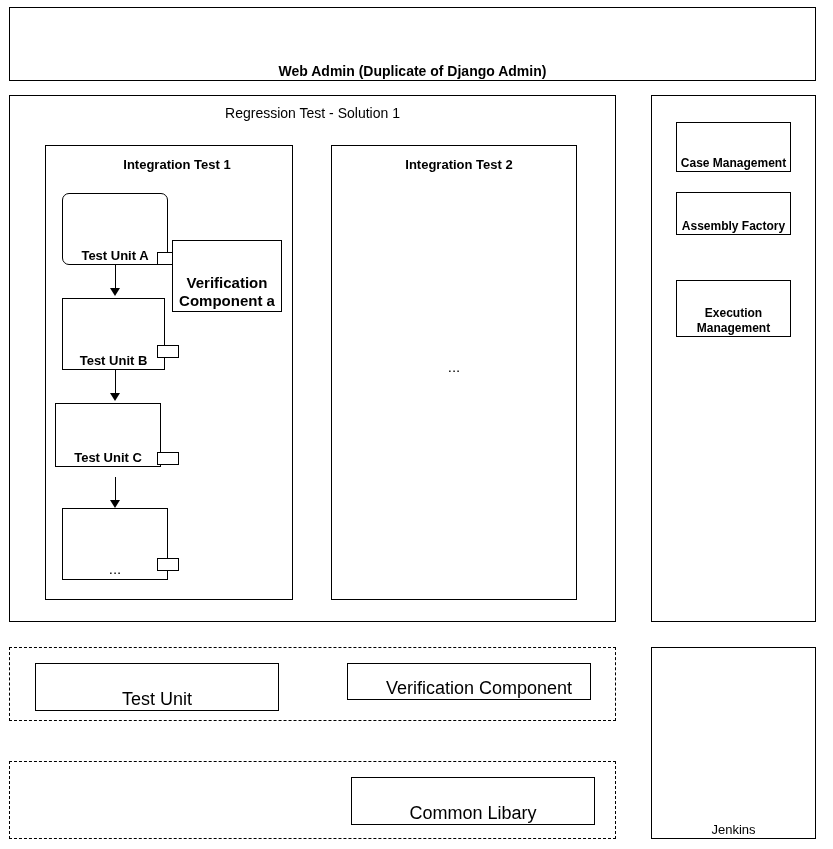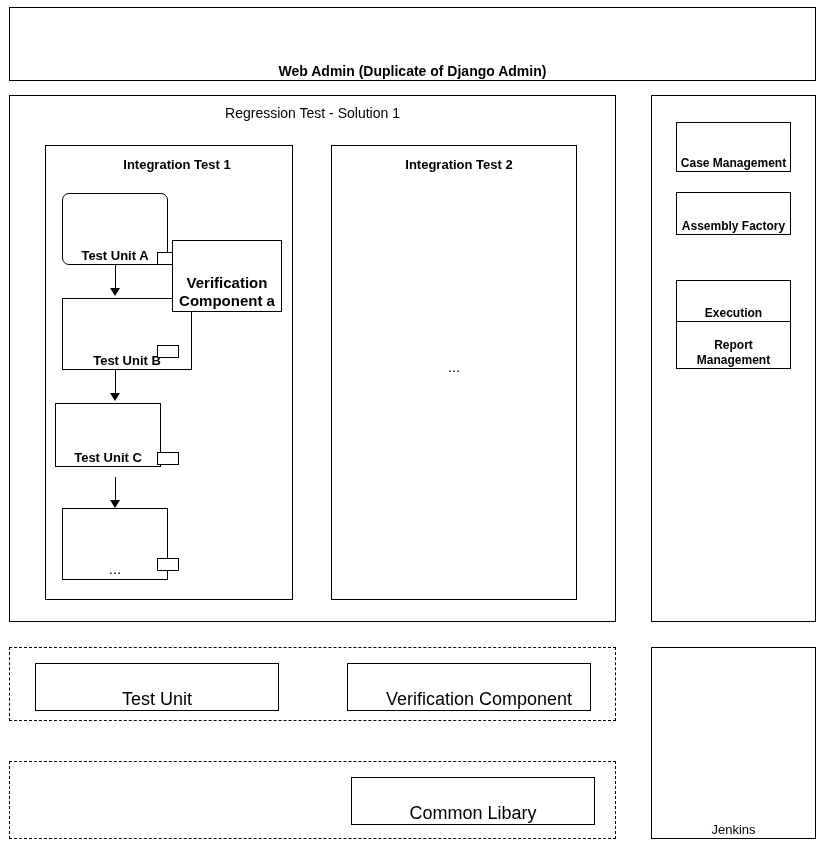--- a/index.html
+++ b/index.html
@@ -93,21 +93,21 @@
   <div class="label-top t-integration" style="left:45px; top:157px; width:248px;margin-left:8px;">Integration Test 1</div>
 
   <div class="box center-text t-unit" style="left:62px; top:193px; width:106px; height:72px;border-radius:7px;">
     <span>Test Unit A</span>
   </div>
   <div class="tab" style="left:157px; top:252px;"></div>
 
   <div class="arrow-line" style="left:115px; top:265px; height:25px;"></div>
   <div class="arrow-head" style="left:110px; top:288px;"></div>
 
-  <div class="box center-text t-unit" style="left:62px; top:298px; width:130px; height:72px;">
+  <div class="box center-text t-unit" style="left:62px; top:298px; width:103px; height:72px;">
     <span>Test Unit B</span>
   </div>
   <div class="tab" style="left:157px; top:345px;"></div>
 
   <div class="arrow-line" style="left:115px; top:370px; height:25px;"></div>
   <div class="arrow-head" style="left:110px; top:393px;"></div>
 
   <div class="box center-text t-unit" style="left:55px; top:403px; width:106px; height:64px;">
     <span>Test Unit C</span>
   </div>
@@ -133,29 +133,26 @@
 
   <div class="box center-text t-right" style="left:676px; top:122px; width:115px; height:50px;">
     <span>Case Management</span>
   </div>
   <div class="box center-text t-right" style="left:676px; top:192px; width:115px; height:43px;">
     <span>Assembly Factory</span>
   </div>
   <div class="box center-text t-right" style="left:676px; top:256px; width:115px; height:57px;margin-top:24px;">
     <span>Execution Management</span>
   </div>
-  <div class="box center-text t-right" style="left:676px; top:321px; width:115px; height:48px;">
-    <span>Report Management</span>
-  </div>
 
   <div class="box dashed" style="left:9px; top:647px; width:607px; height:74px;"></div>
   <div class="box center-text t-lib" style="left:35px; top:663px; width:244px; height:48px;">
     <span>Test Unit</span>
   </div>
-  <div class="box center-text t-lib" style="left:347px; top:663px; width:244px; height:48px;padding-left:20px;">
+  <div class="box center-text t-lib" style="left:347px; top:663px; width:244px; height:37px;padding-left:20px;">
     <span>Verification Component</span>
   </div>
 
   <div class="box dashed" style="left:9px; top:761px; width:607px; height:78px;"></div>
   <div class="box center-text t-lib" style="left:351px; top:777px; width:244px; height:48px;">
     <span>Common Libary</span>
   </div>
 
   <div class="box center-text t-jenkins" style="left:651px; top:647px; width:165px; height:192px;">
     <span>Jenkins</span>

